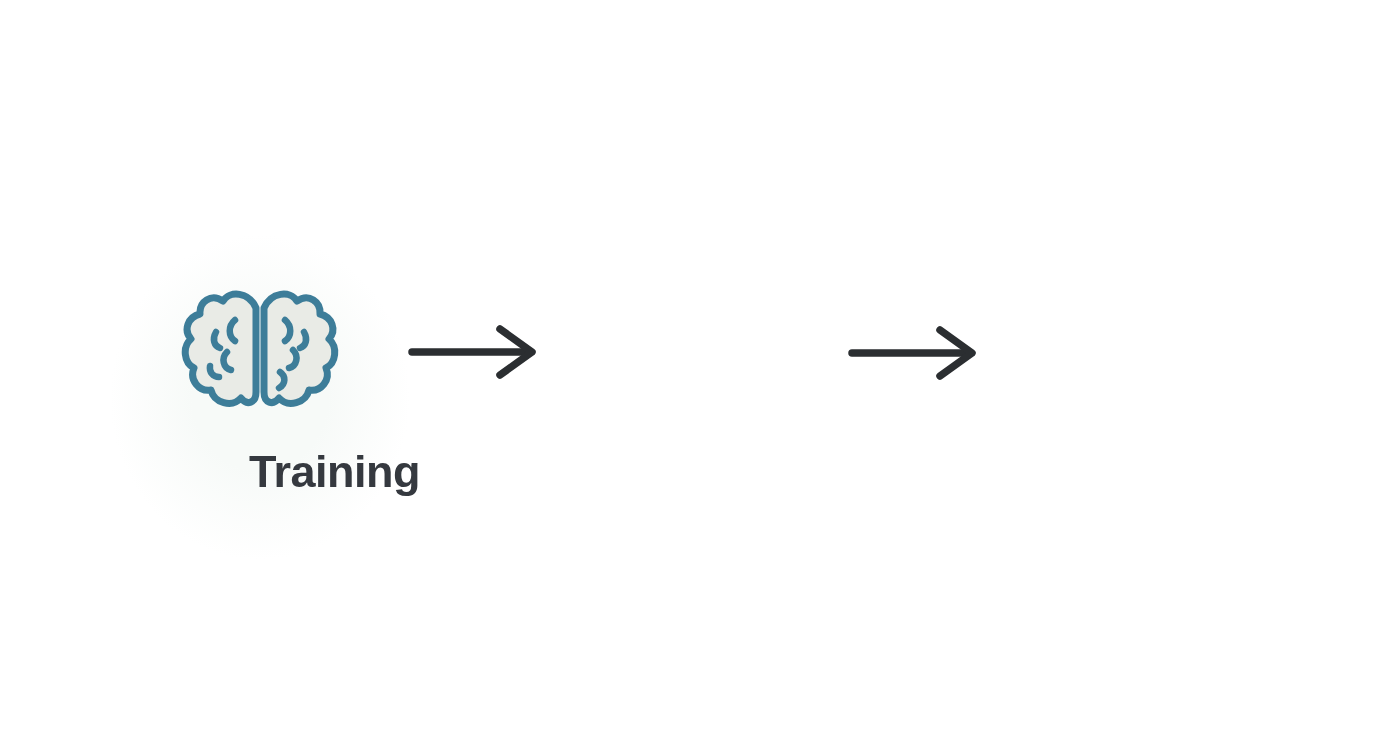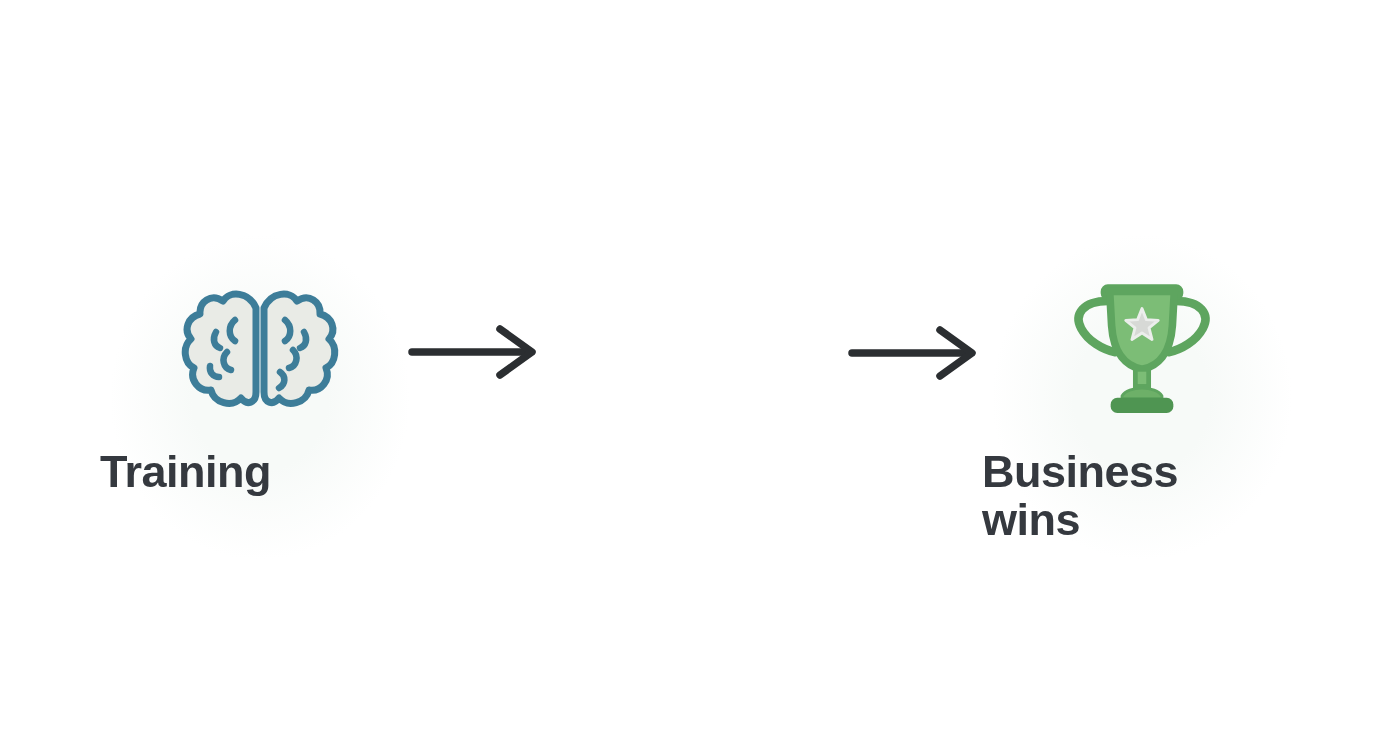--- a/index.html
+++ b/index.html
@@ -43,21 +43,21 @@
     justify-content: center;
   }
   .step--1 .icon-wrap { top: 49px; }
   .step--2 .icon-wrap { top: 46px; }
   .step--3 .icon-wrap { top: 42px; }
   .step-label {
     position: absolute;
     top: 213px;
     left: 0;
     width: 100%;
-    text-align: left;
+    text-align: right;
     font-size: 45px;
     font-weight: 700;
     letter-spacing: -0.5px;
     line-height: 1.06;
     color: #35393f;
   }
   .step-label .wrapbox {
     display: inline-block;
     max-width: 252px;
   }
@@ -108,41 +108,14 @@
   </svg>
 
 
   <svg class="arrow arrow--2" viewBox="0 0 140 60">
     <g fill="none" stroke-width="7.5" stroke-linecap="round" stroke-linejoin="round" stroke="#2b2e31">
       <path d="M8 30 L124 30"></path>
       <path d="M96 7 L128 30 L96 53"></path>
     </g>
   </svg>
 
-  <div class="step step--3">
-    <div class="halo"></div>
-    <div class="icon-wrap">
-      <svg width="152" height="140" viewBox="0 0 160 145">
-
-        <g fill="none" stroke-width="9" stroke-linecap="round" stroke="#5ea55f">
-          <path d="M44 24 C18 24 8 38 16 53 C23 66 38 75 52 78"></path>
-          <path d="M116 24 C142 24 152 38 144 53 C137 66 122 75 108 78"></path>
-        </g>
-
-        <rect x="40" y="10" width="80" height="10" rx="4" stroke-width="7" fill="#7cbd76" stroke="#5ea55f"></rect>
-
-        <path d="M46 14 L114 14 L112 50 C110 80 96 93 80 96 C64 93 50 80 48 50 Z" stroke-width="8" stroke-linejoin="round" fill="#7cbd76" stroke="#5ea55f"></path>
-
-        <polygon points="80,32 84.6,43.7 97.1,44.4 87.4,52.4 90.6,64.6 80,57.8 69.4,64.6 72.6,52.4 62.9,44.4 75.4,43.7" stroke-width="3" stroke-linejoin="round" fill="#d7d9d6" stroke="#eceeec"></polygon>
-
-        <rect x="73" y="96" width="14" height="18" stroke-width="5" fill="#7cbd76" stroke="#5ea55f"></rect>
-
-        <path d="M59 124 C65 113 95 113 101 124 L101 127 L59 127 Z" stroke-width="3" stroke-linejoin="round" fill="#6db068" stroke="#5ea55f"></path>
-
-        <rect x="47" y="126" width="66" height="16" rx="7" fill="#4f9552"></rect>
-      </svg>
-    </div>
-    <div class="step-label">
-      <span class="wrapbox">Business wins</span>
-    </div>
-  </div>
 
 </div>
 
 </body></html>

